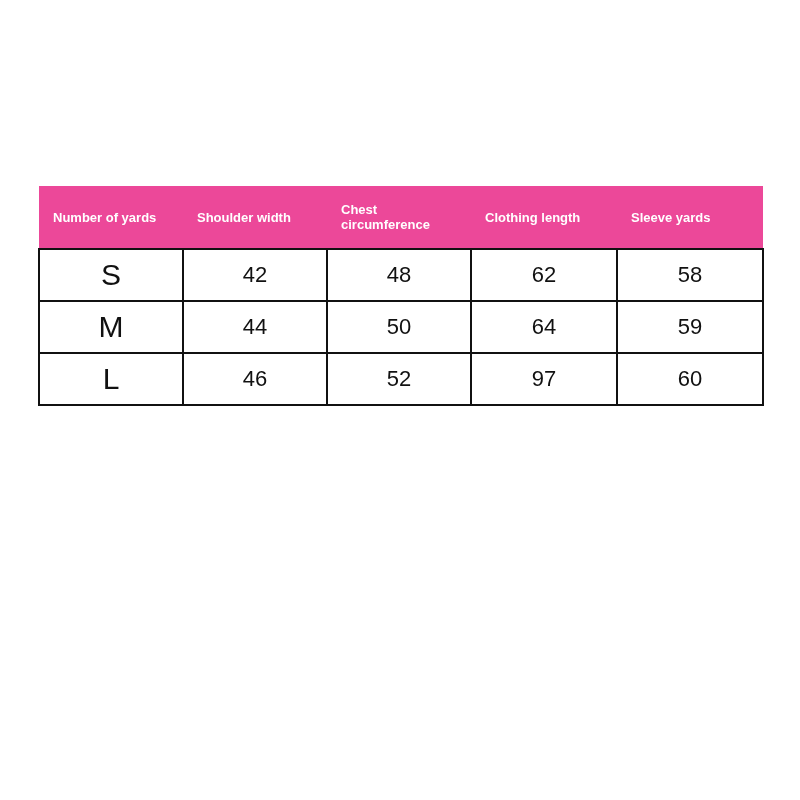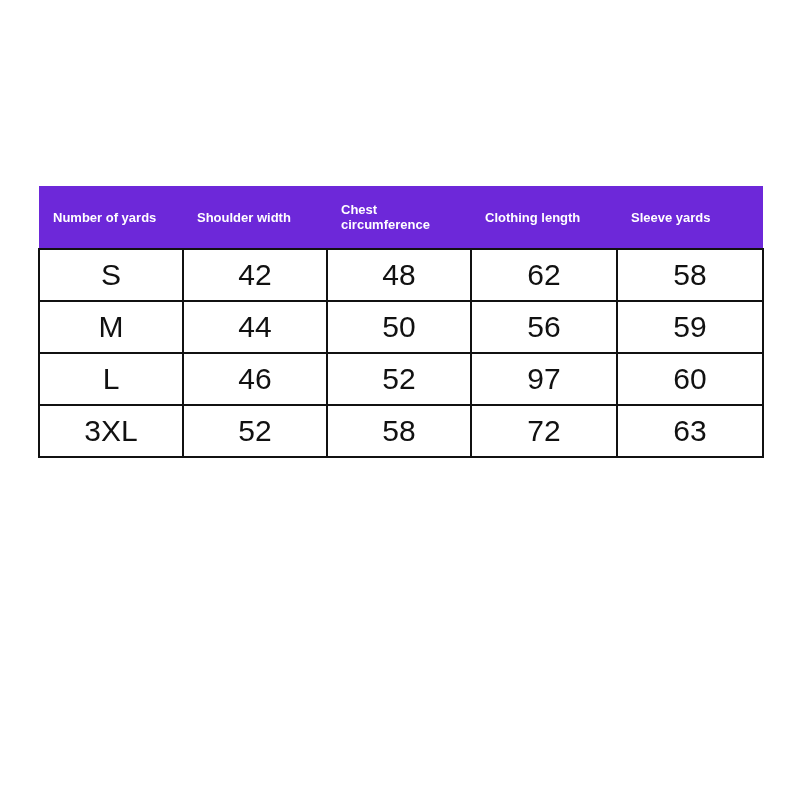--- a/index.html
+++ b/index.html
@@ -26,36 +26,36 @@
     width: 724px;
   }
 
   table.size-chart {
     border-collapse: collapse;
     width: 724px;
     table-layout: fixed;
   }
 
   table.size-chart thead th {
-    background: #6d28d9;
+    background: #ec4899;
     color: #ffffff;
     font-size: 13px;
     font-weight: bold;
     text-align: left;
     padding: 16px 10px 16px 14px;
     border: none;
     letter-spacing: 0px;
     height: 24px;
     vertical-align: middle;
   }
 
   table.size-chart tbody td {
     border: 2px solid #111111;
     text-align: center;
-    font-size: 30px;
+    font-size: 22px;
     color: #111111;
     height: 50px;
     padding: 0;
     background: #ffffff;
     font-weight: normal;
   }
 
   table.size-chart tbody td.size-col {
     font-size: 30px;
   }
@@ -106,36 +106,29 @@
           <td class="size-col">S</td>
           <td>42</td>
           <td>48</td>
           <td>62</td>
           <td>58</td>
         </tr>
         <tr>
           <td class="size-col">M</td>
           <td>44</td>
           <td>50</td>
-          <td>56</td>
+          <td>64</td>
           <td>59</td>
         </tr>
         <tr>
           <td class="size-col">L</td>
           <td>46</td>
           <td>52</td>
           <td>97</td>
           <td>60</td>
-        </tr>
-        <tr>
-          <td class="size-col">3XL</td>
-          <td>52</td>
-          <td>58</td>
-          <td>72</td>
-          <td>63</td>
         </tr>
       </tbody>
     </table>
   </div>
 
   <div class="bottom-fade"></div>
 
 </div>
 
 </body></html>

